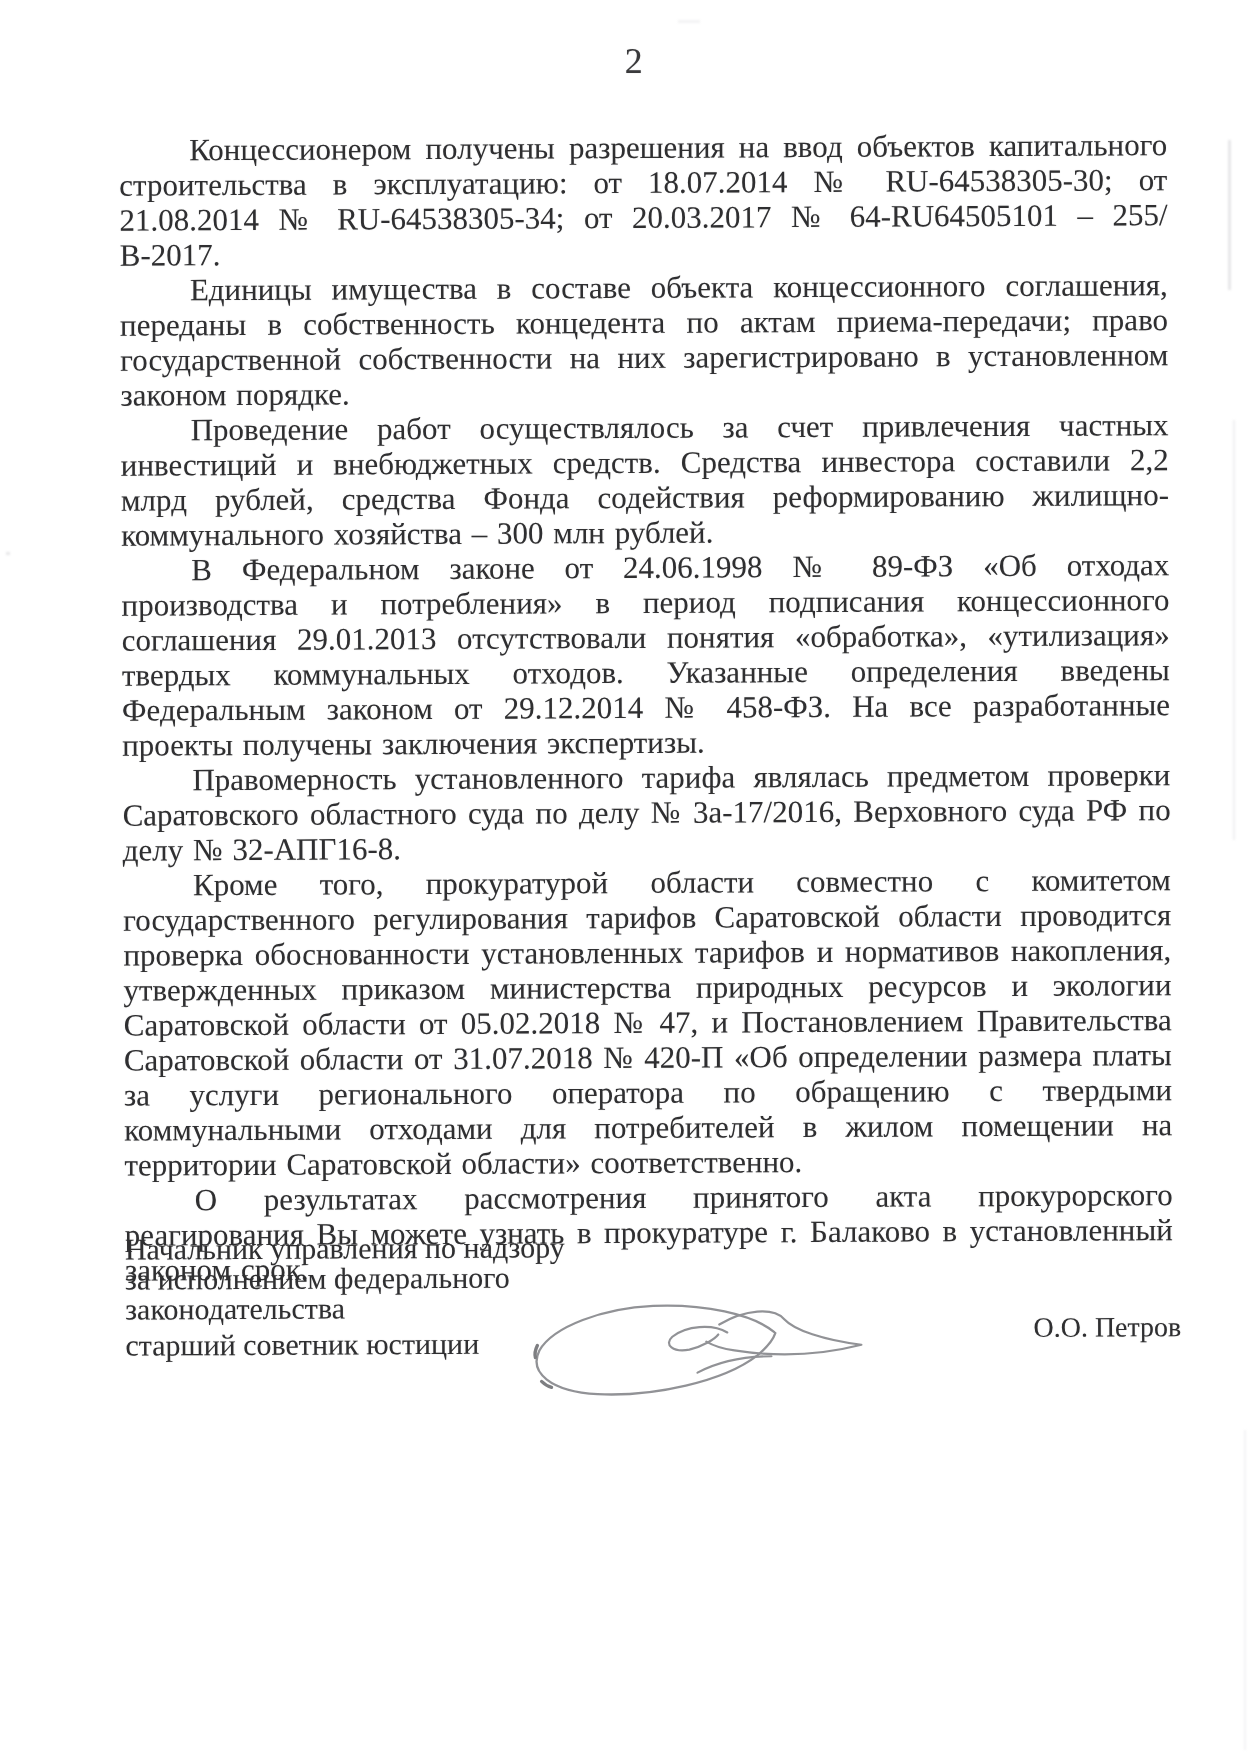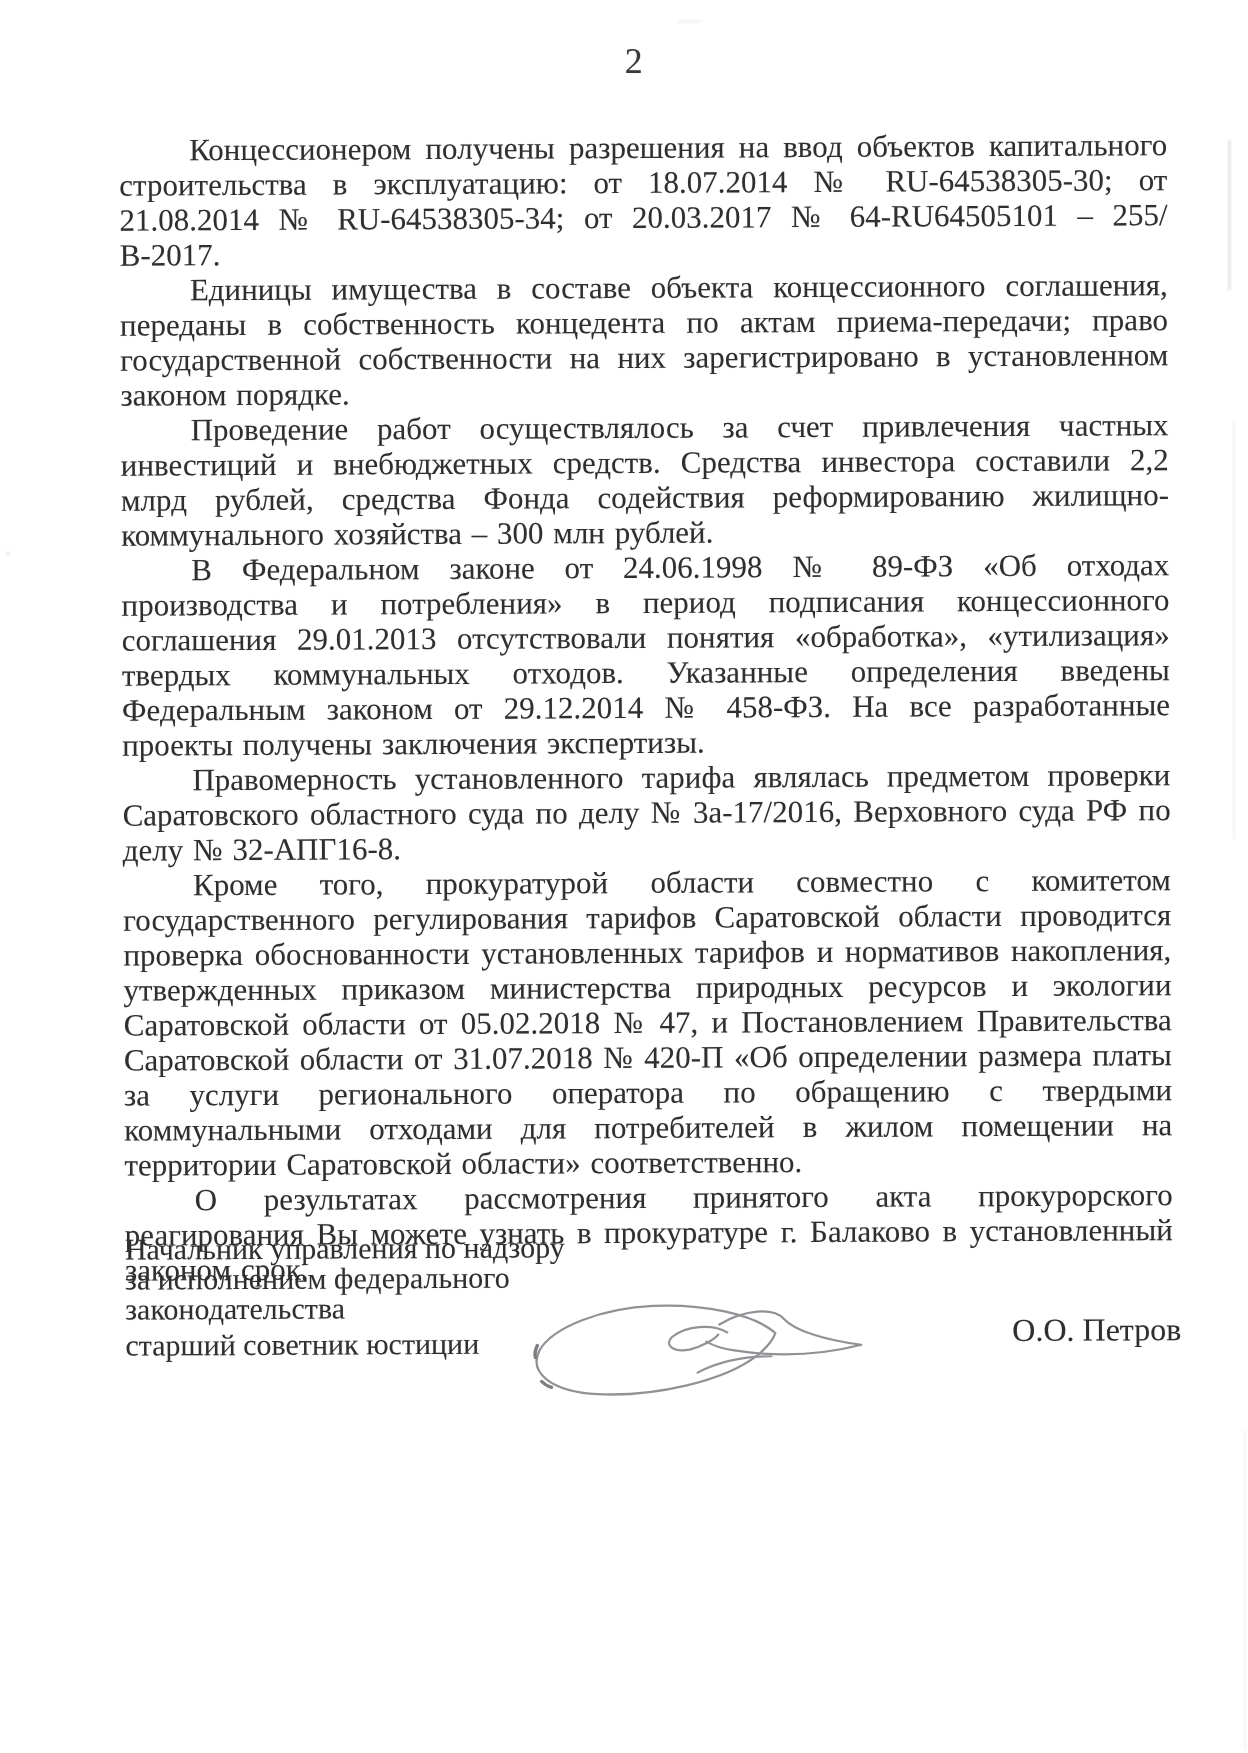--- a/index.html
+++ b/index.html
@@ -58,21 +58,21 @@
     position: absolute;
     left: 122px;
     top: 1326px;
     font-size: 30px;
     text-shadow: 0 0 1px rgba(70,70,70,0.3);
   }
   .sig-name {
     position: absolute;
     right: 70px;
     top: 1314px;
-    font-size: 32px;
+    font-size: 28px;
     text-shadow: 0 0 1px rgba(70,70,70,0.3);
     text-align: center;
   }
   .sig-scribble {
     position: absolute;
     left: 518px;
     top: 1293px;
     width: 352px;
     height: 152px;
   }

